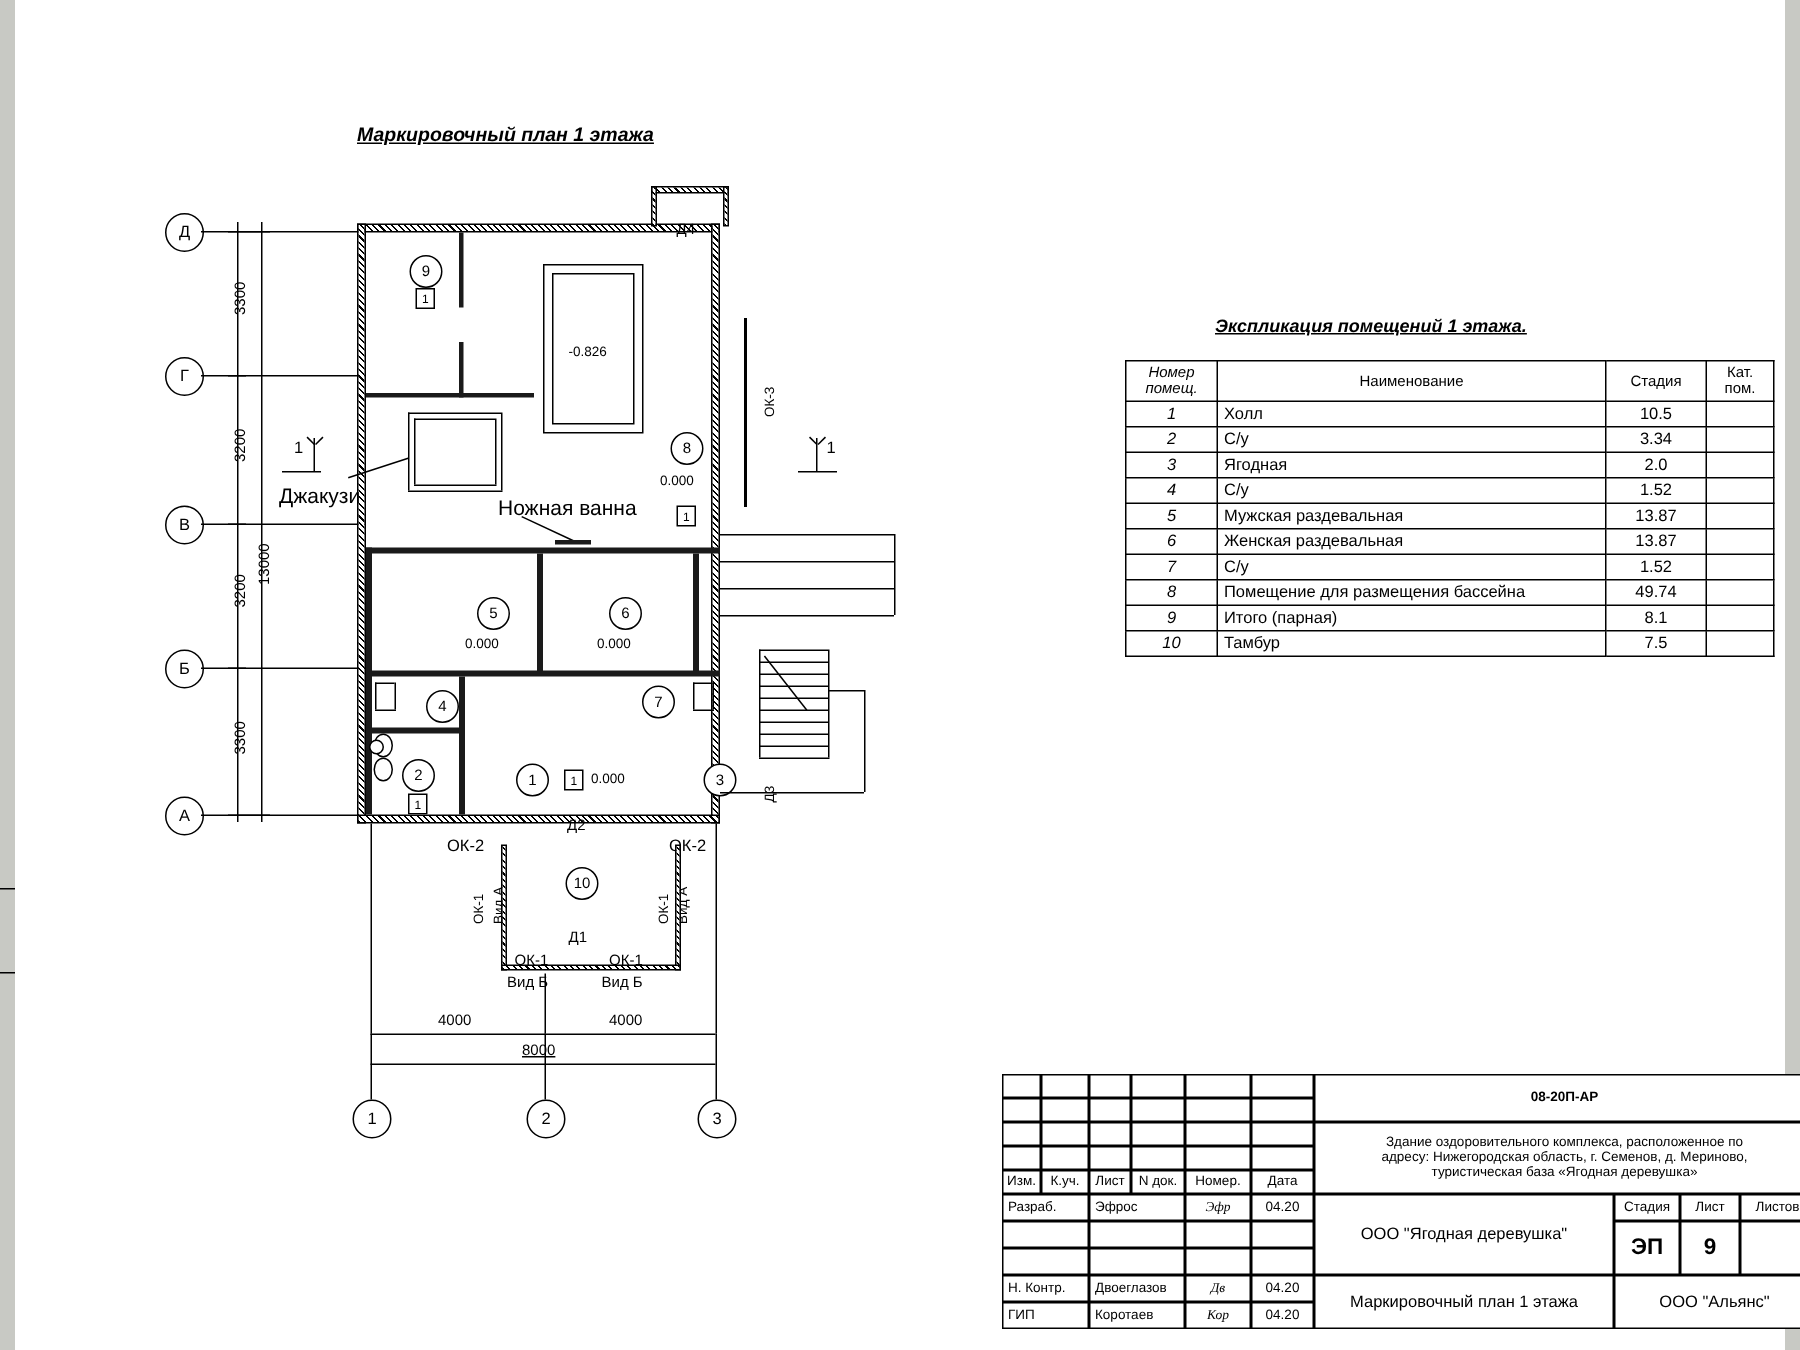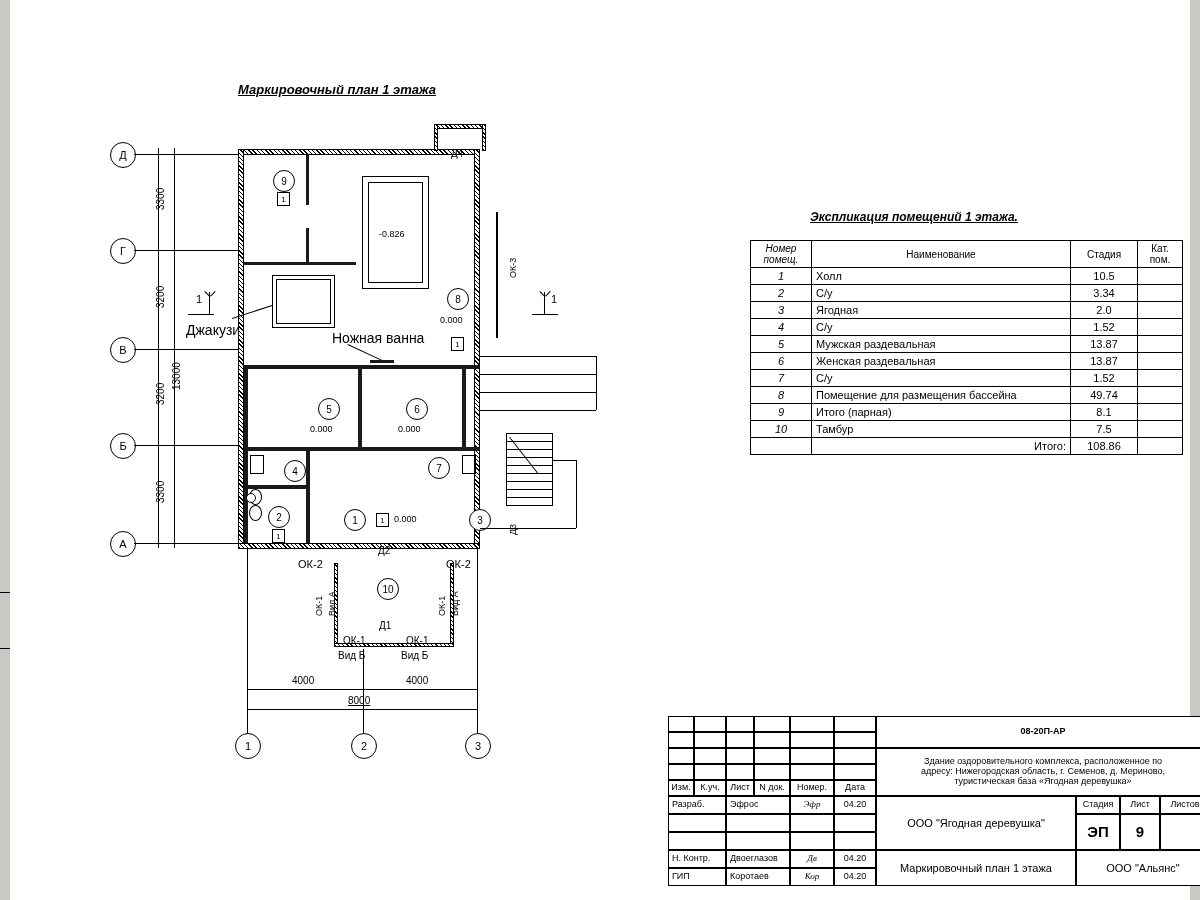--- a/index.html
+++ b/index.html
@@ -345,26 +345,20 @@
         <td class="c-name">Итого (парная)</td>
         <td class="c-area">8.1</td>
         <td class="c-cat"></td>
       </tr>
       <tr>
         <td class="c-num">10</td>
         <td class="c-name">Тамбур</td>
         <td class="c-area">7.5</td>
         <td class="c-cat"></td>
       </tr>
-      <tr>
-        <td class="c-num"></td>
-        <td class="c-name total-label">Итого:</td>
-        <td class="c-area">108.86</td>
-        <td class="c-cat"></td>
-      </tr>
     </tbody>
   </table>
 
   <div class="stamp">
 
     <div class="cell big" style="left:208px;top:0;width:334px;height:32px;">08-20П-АР</div>
 
     <div class="cell addr" style="left:208px;top:32px;width:334px;height:48px;flex-direction:column;padding:2px 4px;">
       <span>Здание оздоровительного комплекса, расположенное по</span>
       <span>адресу: Нижегородская область, г. Семенов, д. Мериново,</span>

